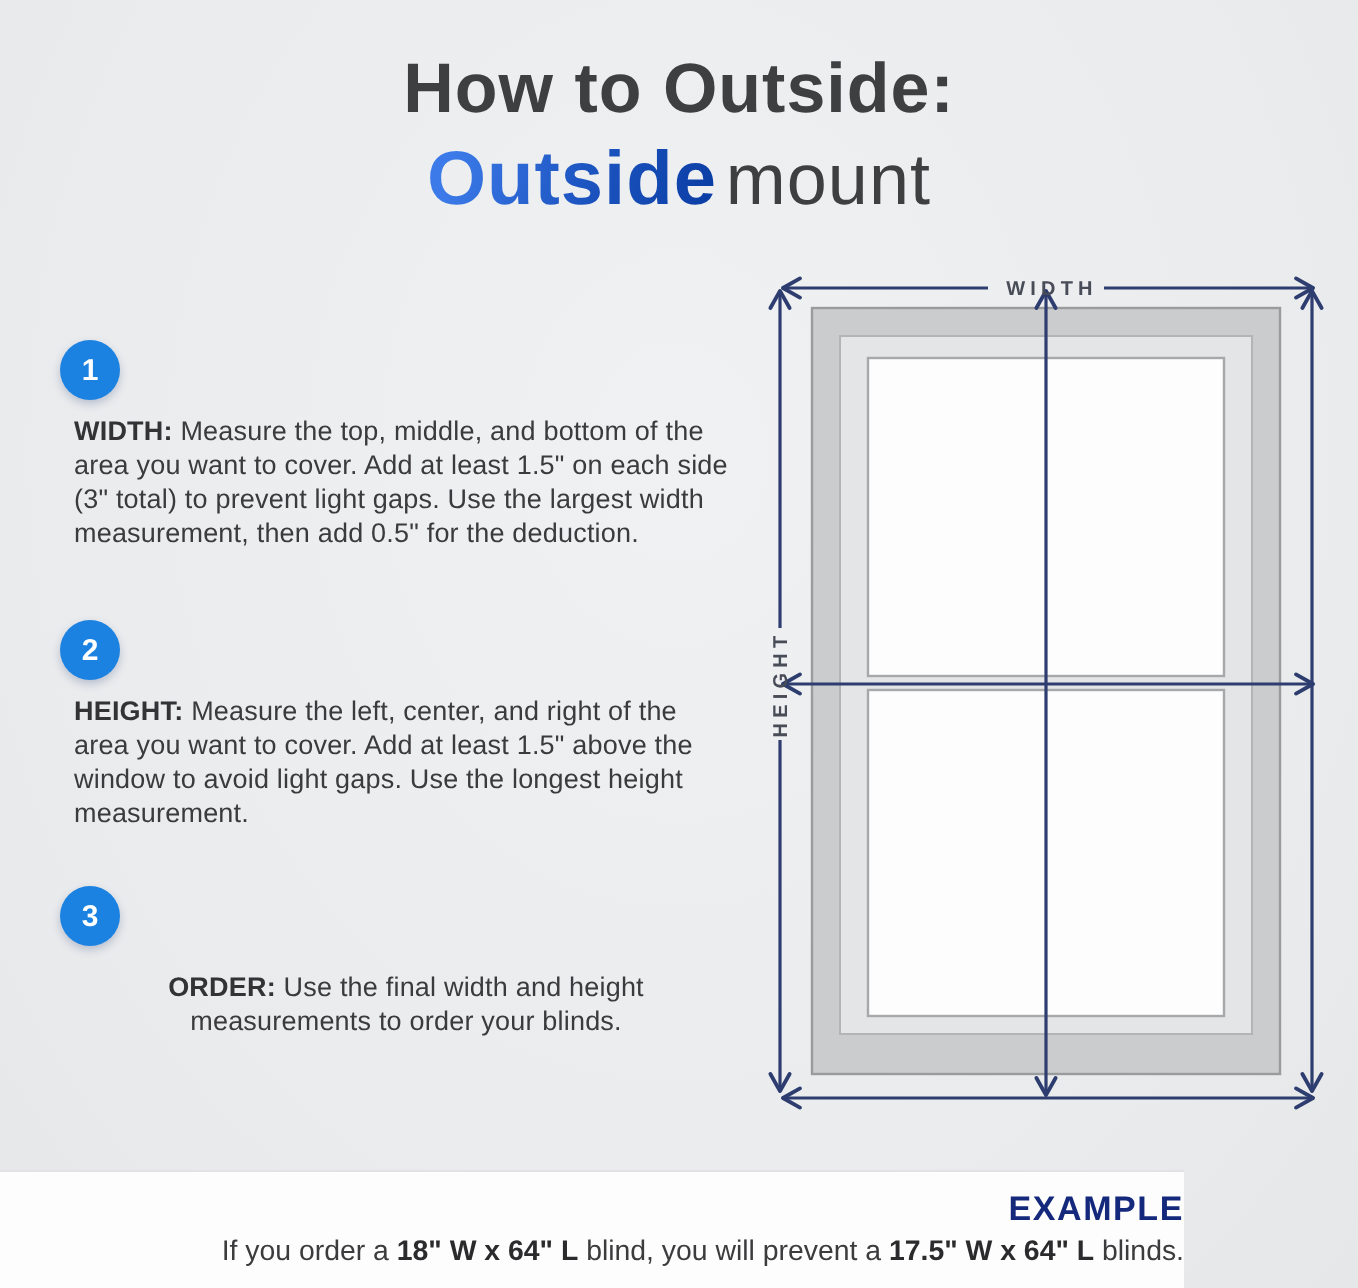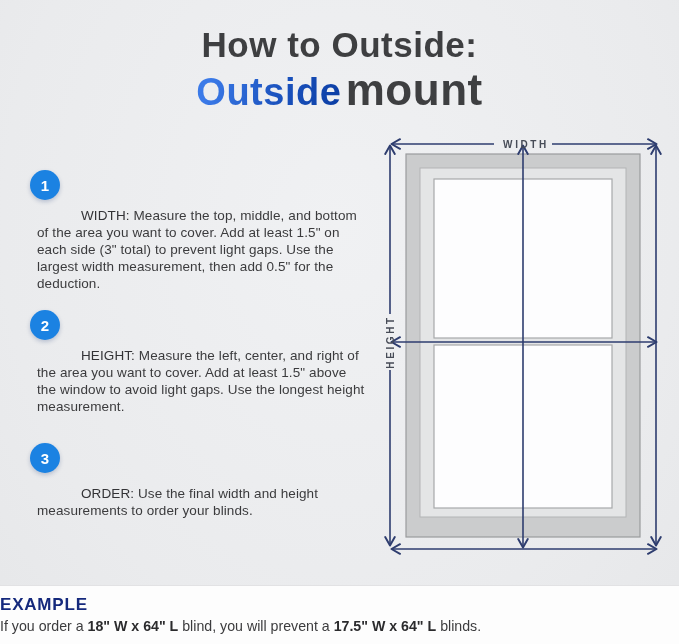--- a/index.html
+++ b/index.html
@@ -24,53 +24,53 @@
   .title-hl {
     font-size:38px; font-weight:800; letter-spacing:0.5px; color:#1b5bd0;
     vertical-align:baseline;
   }
   @supports (-webkit-background-clip: text) {
     .title-hl {
       background:linear-gradient(105deg, #3b7ae8 10%, #1c54c0 55%, #0c3fa6 95%);
       -webkit-background-clip:text; background-clip:text; color:transparent;
     }
   }
-  .title-rest { font-size:44px; font-weight:700; color:#3e3f41; letter-spacing:0.5px; }
+  .title-rest { font-size:36px; font-weight:400; color:#3e3f41; letter-spacing:0.5px; }
 
   
   .step-badge {
     position:absolute; left:30px; width:30px; height:30px; border-radius:50%;
     background:#1b82e2; color:#ffffff; font-size:15px; font-weight:700;
     display:flex; align-items:center; justify-content:center;
     box-shadow:0 2px 4px rgba(30,60,120,.25);
   }
   .badge-1 { top:170px; }
   .badge-2 { top:310px; }
   .badge-3 { top:443px; }
   .step-text {
     position:absolute; left:37px; width:332px;
     font-size:13.5px; line-height:17px; color:#3b3b3d; letter-spacing:0.1px;
   }
   .text-1 { top:207px; }
   .text-2 { top:347px; }
-  .text-3 { top:485px; }
-  .step-text strong { font-weight:400; color:#333336;margin-left:44px; }
+  .text-3 { top:485px;text-align:center; }
+  .step-text strong { font-weight:700; color:#333336; }
 
   
   .diagram { position:absolute; left:378px; top:125px; width:300px; height:470px;text-align:center; }
   .diagram svg { display:block; }
   .meas-label {
     font-family:"Liberation Sans", sans-serif; font-size:10px; font-weight:600;
     fill:#474c57; letter-spacing:2.6px;
   }
 
   
   .footer {
-    position:absolute; left:0; top:585px; width:679px; height:59px;
-    background:#fdfdfd; border-top:1px solid #e2e2e4; text-align:left;
+    position:absolute; left:0; top:585px; width:592px; height:59px;
+    background:#fdfdfd; border-top:1px solid #e2e2e4; text-align:right;
   }
   .example-heading {
     margin-top:9px; font-size:17px; font-weight:700; color:#15297c; letter-spacing:0.8px;
   }
   .example-line { margin-top:3px; font-size:14.2px; color:#3c3c3e; }
   .example-line b { font-weight:700; color:#2b2b2d; }
 </style>
 </head>
 <body>
 

